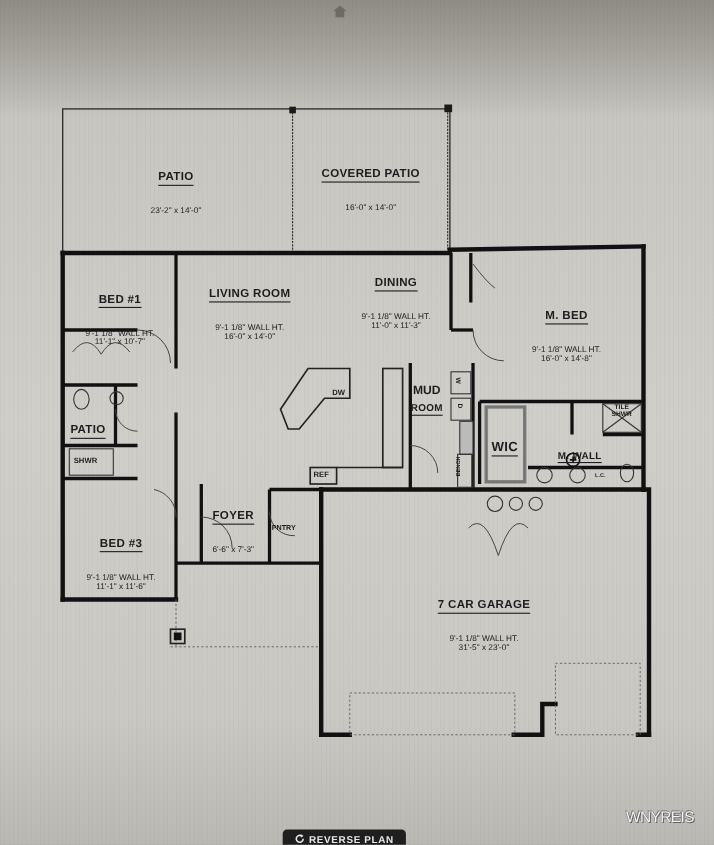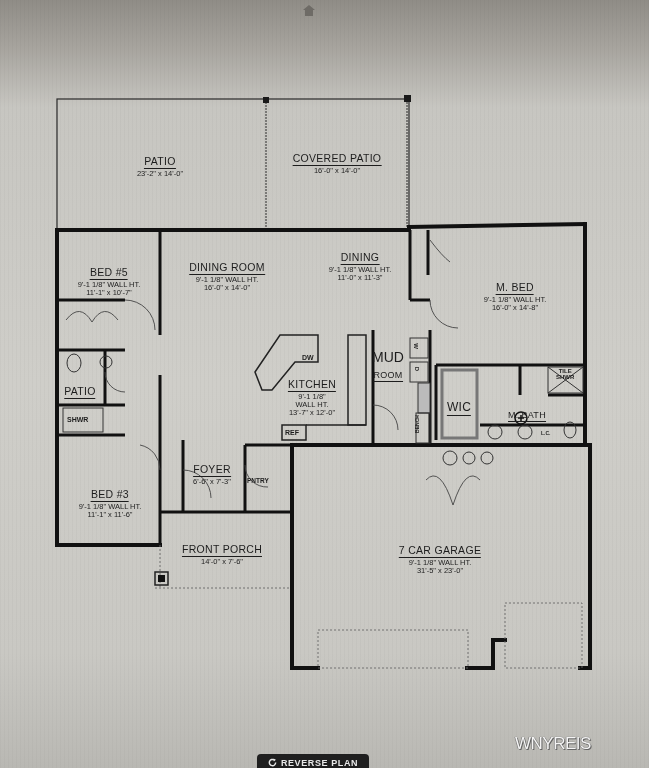--- a/index.html
+++ b/index.html
@@ -2,26 +2,26 @@
 <html><head>
 <meta charset="utf-8">
 <style>
   html,body{margin:0;padding:0;}
   body{width:649px;height:768px;overflow:hidden;background:#9d9a94;font-family:"Liberation Sans",sans-serif;}
   .photo{position:relative;width:649px;height:768px;background:linear-gradient(180deg,#8f8c86 0%,#a6a39d 6%,#c7c6c1 14%,#cfcec9 50%,#c9c8c3 85%,#b9b8b3 100%);overflow:hidden;}
   .paper{position:absolute;left:0;top:0;width:649px;height:768px;background:repeating-linear-gradient(90deg,rgba(0,0,0,0.025) 0 1px,rgba(255,255,255,0) 1px 4px);}
   .top-icon{position:absolute;left:303px;top:5px;width:12px;height:11px;}
   .plan{position:absolute;left:0;top:0;width:649px;height:768px;}
   .lbl{position:absolute;text-align:center;color:#1d1d1d;line-height:1.05;white-space:nowrap;transform:translateX(-50%);}
-  .lbl .name{display:inline-block;font-size:10.5px;font-weight:normal;letter-spacing:0.3px;border-bottom:1.5px solid #1d1d1d;padding-bottom:1px;margin-bottom:1px;}
+  .lbl .name{display:inline-block;font-size:10.5px;font-weight:bold;letter-spacing:0.3px;border-bottom:1.5px solid #1d1d1d;padding-bottom:1px;margin-bottom:19px;}
   .lbl .sub{display:block;font-size:7.5px;}
   .small{font-size:7px;font-weight:bold;color:#1d1d1d;position:absolute;white-space:nowrap;}
   .reverse-btn{position:absolute;left:257px;top:754px;width:112px;height:20px;background:#1f1f1f;border-radius:4px;color:#e8e8e8;font-size:9px;font-weight:bold;letter-spacing:0.6px;display:flex;align-items:flex-start;padding-top:4px;box-sizing:border-box;justify-content:center;gap:4px;}
   .reverse-btn svg{width:9px;height:9px;}
-  .watermark{position:absolute;left:515px;top:734px;font-size:17px;color:#f4f4f4;letter-spacing:-0.5px;text-shadow:0 0 1px #555,1px 1px 0 #666,-0.5px -0.5px 0 #777;}
+  .watermark{position:absolute;left:569px;top:734px;font-size:14px;color:#f4f4f4;letter-spacing:-0.5px;text-shadow:0 0 1px #555,1px 1px 0 #666,-0.5px -0.5px 0 #777;}
 </style>
 </head>
 <body>
 
 <div class="photo">
   <div class="paper"></div>
 
   <svg class="top-icon" viewBox="0 0 12 11">
     <path d="M6 0 L12 5 L10 5 L10 11 L2 11 L2 5 L0 5 Z" fill="#6e6b66"></path>
   </svg>
@@ -143,77 +143,67 @@
 
   <div class="lbl" style="left:160px;top:152px;">
     <span class="name">PATIO</span>
     <span class="sub">23'-2" x 14'-0"</span>
   </div>
   <div class="lbl" style="left:337px;top:149px;">
     <span class="name">COVERED PATIO</span>
     <span class="sub">16'-0" x 14'-0"</span>
   </div>
   <div class="lbl" style="left:109px;top:263px;">
-    <span class="name">BED #5</span>
+    <span class="name">BED #1</span>
     <span class="sub">9'-1 1/8" WALL HT.</span>
     <span class="sub">11'-1" x 10'-7"</span>
   </div>
   <div class="lbl" style="left:227px;top:258px;">
-    <span class="name">DINING ROOM</span>
+    <span class="name">LIVING ROOM</span>
     <span class="sub">9'-1 1/8" WALL HT.</span>
     <span class="sub">16'-0" x 14'-0"</span>
   </div>
   <div class="lbl" style="left:360px;top:248px;">
     <span class="name">DINING</span>
     <span class="sub">9'-1 1/8" WALL HT.</span>
     <span class="sub">11'-0" x 11'-3"</span>
   </div>
   <div class="lbl" style="left:515px;top:278px;">
     <span class="name">M. BED</span>
     <span class="sub">9'-1 1/8" WALL HT.</span>
     <span class="sub">16'-0" x 14'-8"</span>
   </div>
-  <div class="lbl" style="left:312px;top:375px;">
-    <span class="name">KITCHEN</span>
-    <span class="sub">9'-1 1/8"</span>
-    <span class="sub">WALL HT.</span>
-    <span class="sub">13'-7" x 12'-0"</span>
-  </div>
   <div class="lbl" style="left:388px;top:350px;">
-    <span class="sub" style="font-size:14px;font-weight:normal;">MUD</span>
+    <span class="sub" style="font-size:11px;font-weight:bold;">MUD</span>
     <span class="name" style="font-size:9px;">ROOM</span>
   </div>
   <div class="lbl" style="left:80px;top:382px;">
     <span class="name">PATIO</span>
   </div>
   <div class="small" style="left:67px;top:416px;">SHWR</div>
   <div class="lbl" style="left:459px;top:398px;">
     <span class="name" style="font-size:12px;">WIC</span>
   </div>
   <div class="lbl" style="left:527px;top:405px;">
-    <span class="name" style="font-size:9px;">M. BATH</span>
+    <span class="name" style="font-size:9px;">M. WALL</span>
   </div>
   <div class="small" style="left:556px;top:368px;font-size:6px;text-align:center;line-height:1;">
     <span>TILE</span><br>
     <span>SHWR</span>
   </div>
   <div class="lbl" style="left:110px;top:485px;text-align:center;">
     <span class="name">BED #3</span>
     <span class="sub">9'-1 1/8" WALL HT.</span>
     <span class="sub">11'-1" x 11'-6"</span>
   </div>
   <div class="lbl" style="left:212px;top:460px;">
     <span class="name">FOYER</span>
     <span class="sub">6'-6" x 7'-3"</span>
   </div>
   <div class="small" style="left:247px;top:477px;font-size:6.5px;">PNTRY</div>
-  <div class="lbl" style="left:222px;top:540px;">
-    <span class="name">FRONT PORCH</span>
-    <span class="sub">14'-0" x 7'-6"</span>
-  </div>
   <div class="lbl" style="left:440px;top:541px;">
     <span class="name">7 CAR GARAGE</span>
     <span class="sub">9'-1 1/8" WALL HT.</span>
     <span class="sub">31'-5" x 23'-0"</span>
   </div>
 
   <div class="small" style="left:302px;top:354px;">DW</div>
   <div class="small" style="left:285px;top:429px;">REF</div>
   <div class="small" style="left:413px;top:343px;font-size:6px;transform:rotate(90deg);">W</div>
   <div class="small" style="left:415px;top:366px;font-size:6px;transform:rotate(90deg);">D</div>

